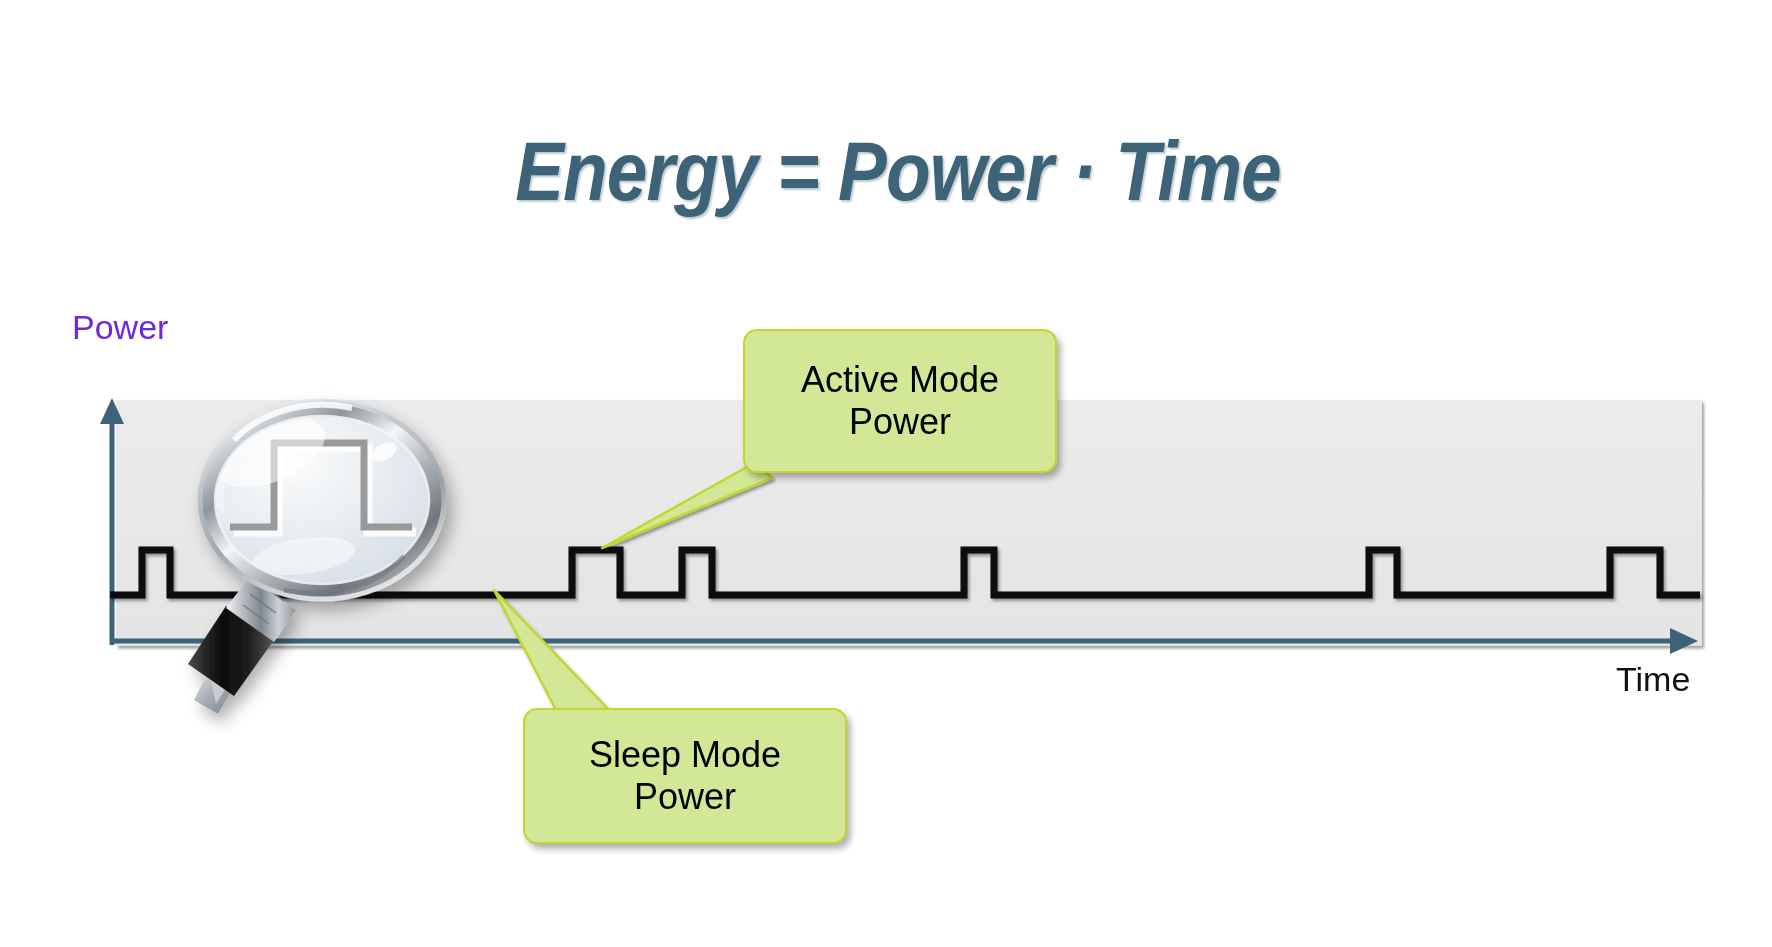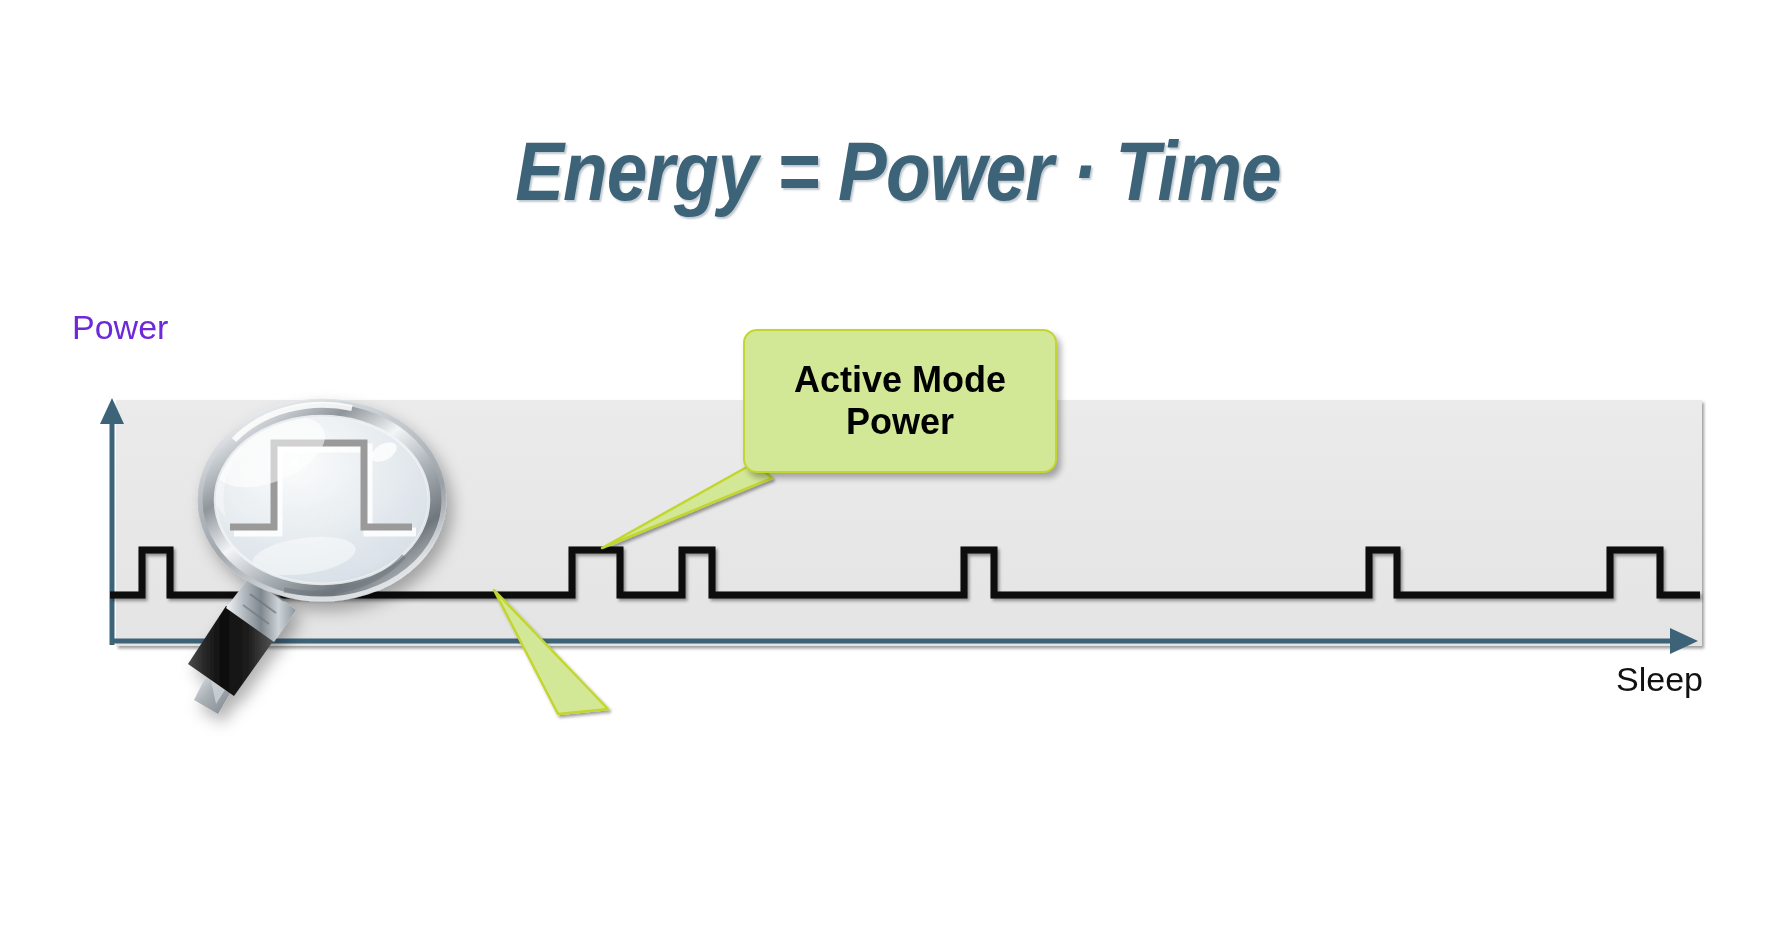--- a/index.html
+++ b/index.html
@@ -39,21 +39,21 @@
   #plot{position:absolute;left:0;top:0;width:1772px;height:947px;}
 
   
   .callout{
     position:absolute;
     background:#d3e897;
     border:2.5px solid #c3d62e;
     border-radius:14px;
     box-shadow:4px 5px 6px rgba(0,0,0,0.30);
     color:#000;
-    font-weight:bold;
+    font-weight:normal;
     text-align:center;
     line-height:1.18;
     display:flex;align-items:center;justify-content:center;
     z-index:6;
   }
   #callout-active{
     left:731px;top:329px;width:310px;height:140px;
     font-size:36px;
   }
   #callout-sleep{
@@ -63,21 +63,21 @@
   .callout span{display:block;padding:0 14px;}
 </style>
 </head>
 <body>
 
 <div id="stage">
 
   <div id="title">Energy = Power · Time</div>
 
   <div id="power-label">Power</div>
-  <div id="time-label">Sleep</div>
+  <div id="time-label">Time</div>
 
   <svg id="plot" viewBox="0 0 1772 947">
     <defs>
       <linearGradient id="bandGrad" x1="0" y1="0" x2="0" y2="1">
         <stop offset="0%" stop-color="#ebebeb"></stop>
         <stop offset="55%" stop-color="#e7e7e7"></stop>
         <stop offset="100%" stop-color="#e4e4e4"></stop>
       </linearGradient>
       <filter id="softShadow" x="-40%" y="-40%" width="200%" height="200%">
         <feDropShadow dx="3" dy="4" stdDeviation="3.5" flood-color="#000" flood-opacity="0.33"></feDropShadow>
@@ -190,14 +190,17 @@
       <ellipse cx="310" cy="500" rx="107" ry="84" fill="none" stroke="#f2f5f7" stroke-width="2.6" opacity="0.85"></ellipse>
       <path d="M222,440 a112,90 0 0 1 118,-32" fill="none" stroke="#ffffff" stroke-width="6" opacity="0.85"></path>
       <path d="M392,556 a112,90 0 0 1 -120,34" fill="none" stroke="#6e767d" stroke-width="5" opacity="0.55"></path>
     </g>
   </svg>
 
   <div class="callout" id="callout-active">
     <span>Active Mode Power</span>
   </div>
 
+  <div class="callout" id="callout-sleep">
+    <span>Sleep Mode Power</span>
+  </div>
 
 </div>
 
 </body></html>

